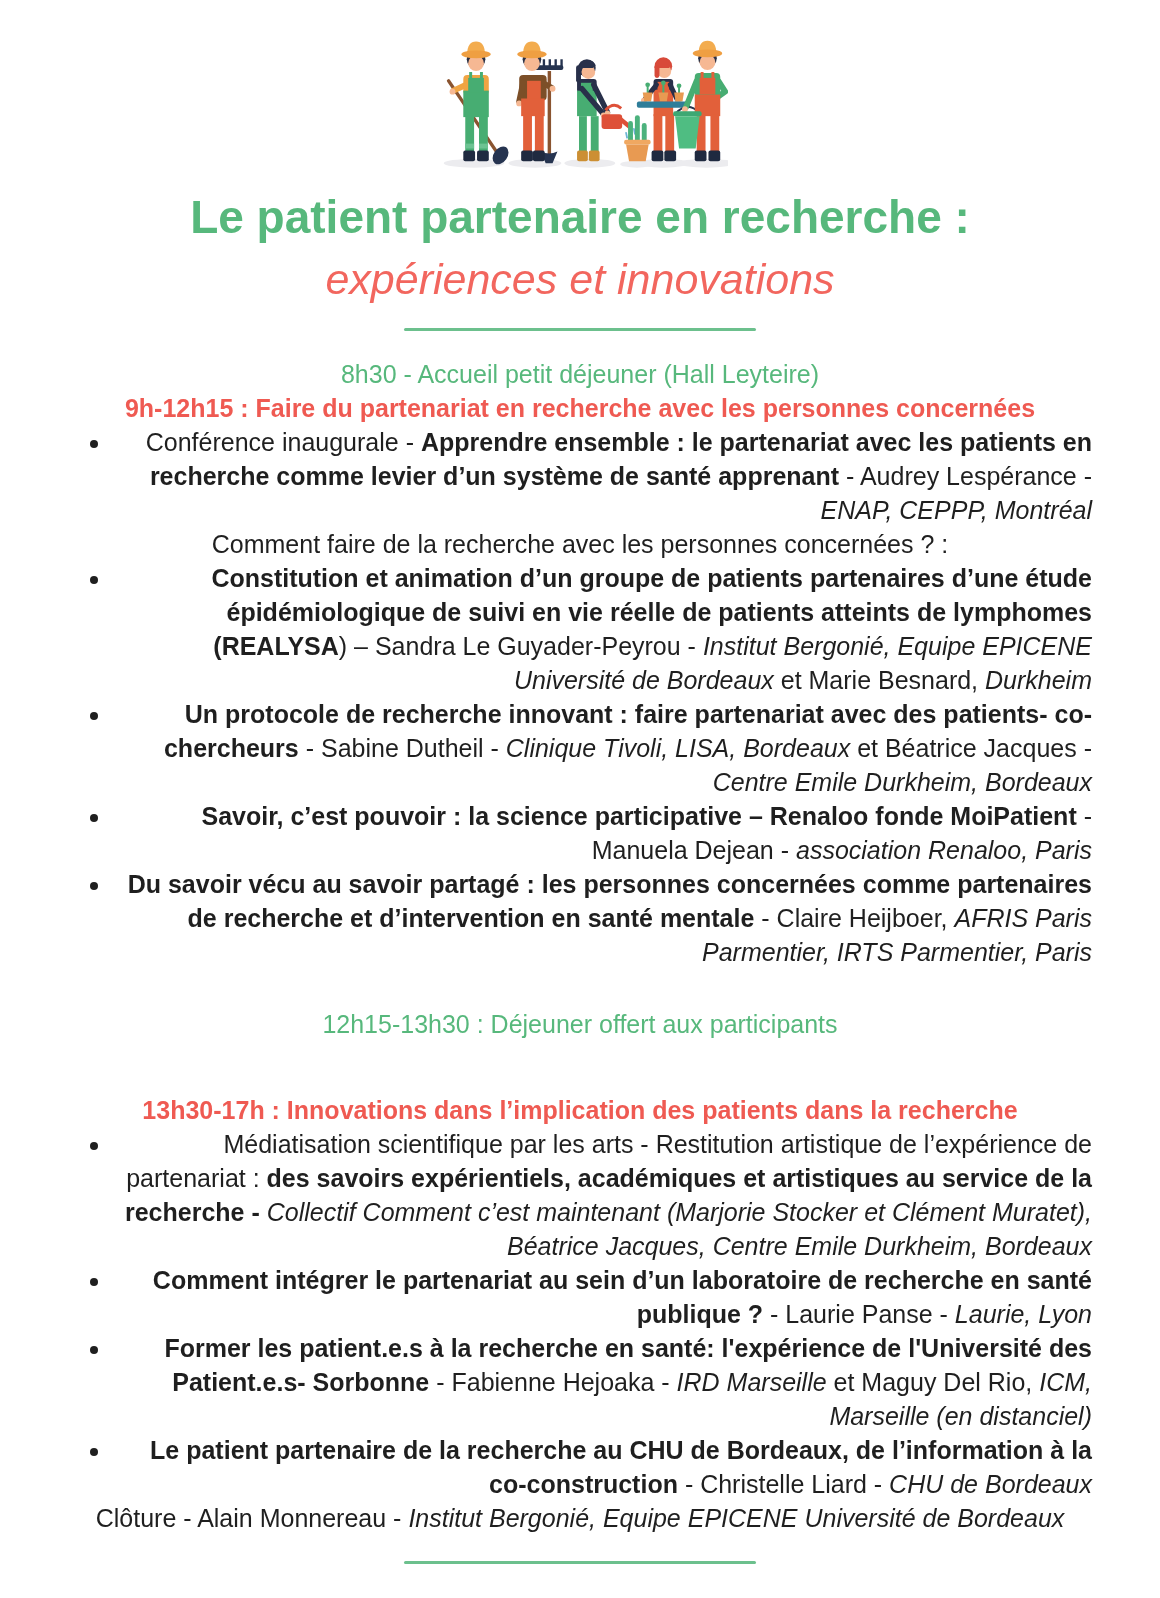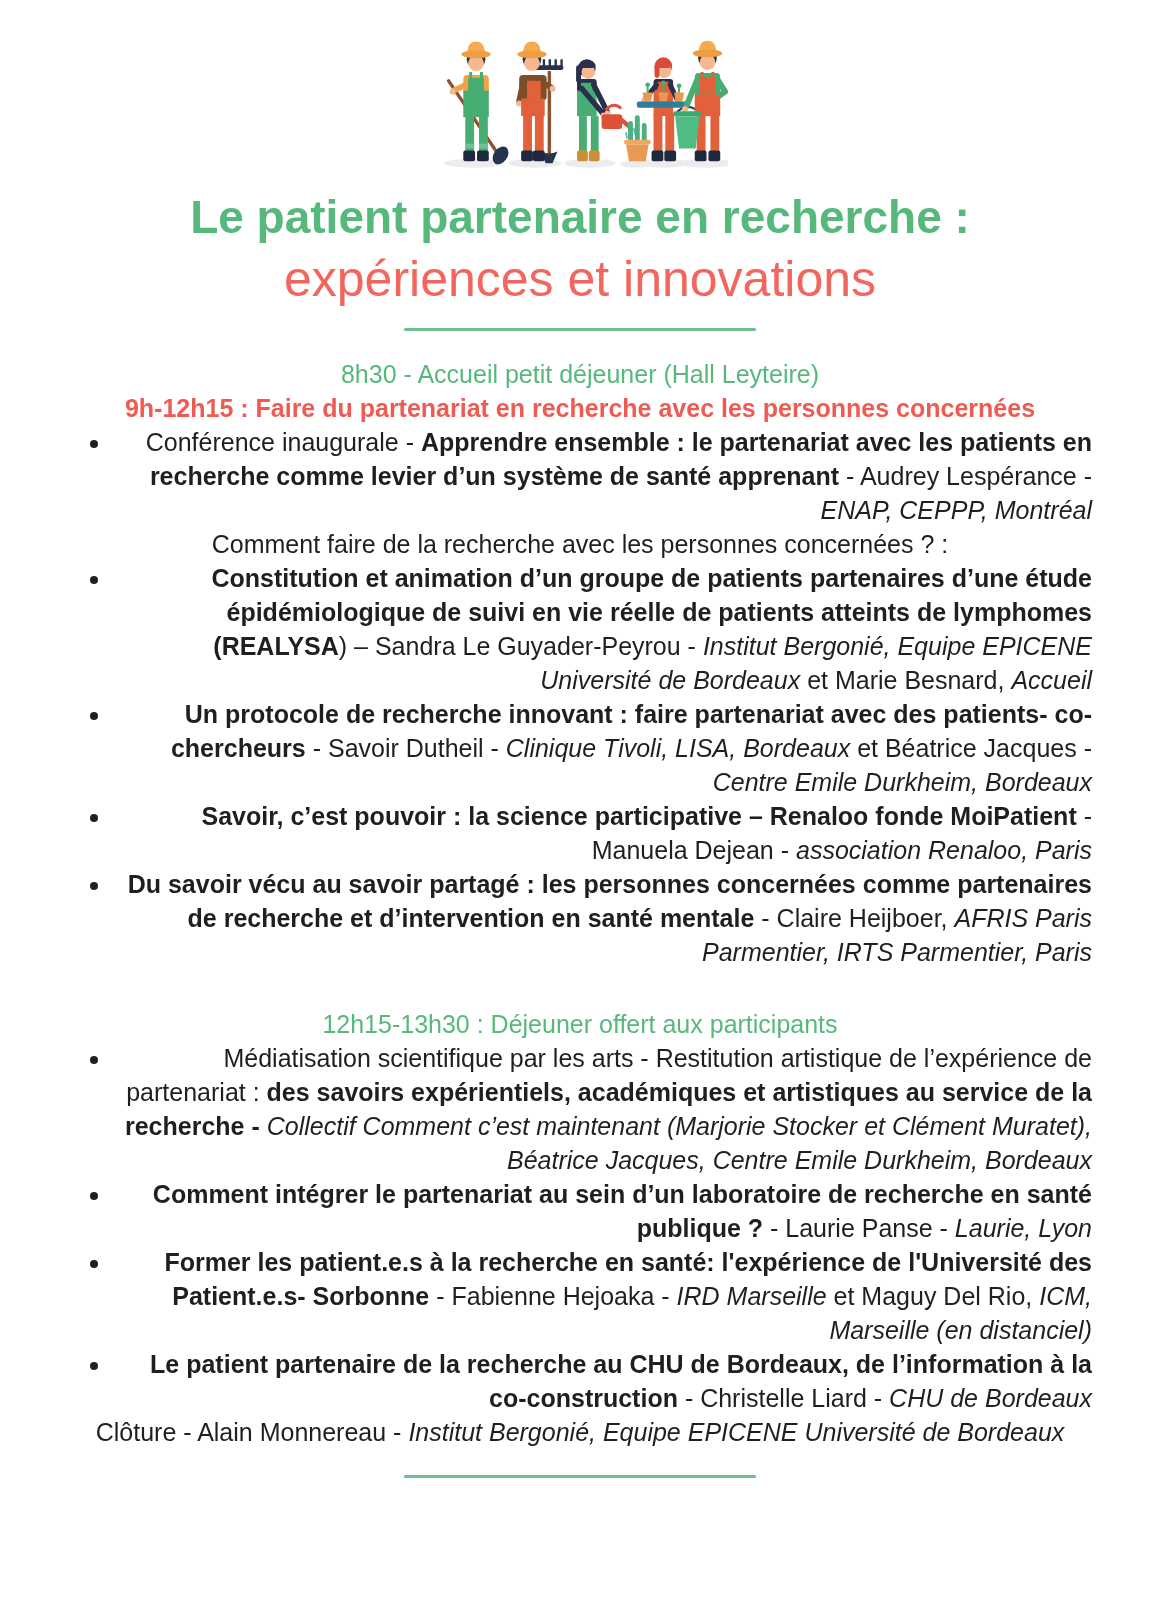--- a/index.html
+++ b/index.html
@@ -20,23 +20,24 @@
   .page{width:1160px;height:1598px;padding:0 68px;}
   header{text-align:center;}
   .illustration{width:296px;height:152px;margin:22px auto 6px;}
   .illustration svg{display:block;width:100%;height:100%;}
   h1{
     margin:14px 0 6px;
     font-size:46px;line-height:58px;font-weight:700;
     color:var(--green);
   }
   .subtitle{
-    font-size:50px;line-height:54px;font-weight:400;
+    font-size:43px;line-height:54px;font-weight:400;
     color:var(--subtitle-red);
     margin:0;
+    font-style:italic;
   }
   .divider{
     width:352px;height:3px;border-radius:2px;
     background:var(--divider);
     margin:22px auto 0;
   }
   .divider.bottom{margin:26px auto 0;}
   main{margin-top:26px;font-size:25px;line-height:34px;}
   main p{margin:0;text-align:center;}
   .green-line{color:var(--green);}
@@ -210,27 +211,28 @@
     <p class="green-line">8h30 - Accueil petit déjeuner (Hall Leyteire)</p>
     <p class="red-heading">9h-12h15 : Faire du partenariat en recherche avec les personnes concernées</p>
 
     <ul>
       <li><span>Conférence inaugurale - </span><span class="b">Apprendre ensemble : le partenariat avec les patients en recherche comme levier d’un système de santé apprenant</span><span> -  Audrey Lespérance - </span><span class="i">ENAP, CEPPP, Montréal</span></li>
     </ul>
 
     <p><span>Comment faire de la recherche avec les personnes concernées ? :</span></p>
 
     <ul>
-      <li><span class="b">Constitution et animation d’un groupe de patients partenaires d’une étude épidémiologique de suivi en vie réelle de patients atteints de lymphomes (REALYSA</span><span>) – Sandra Le Guyader-Peyrou - </span><span class="i">Institut Bergonié, Equipe EPICENE Université de Bordeaux</span><span> et Marie Besnard, </span><span class="i">Accueil</span></li>
-      <li><span class="b">Un protocole de recherche innovant : faire partenariat avec des patients- co-chercheurs</span><span> - Savoir Dutheil - </span><span class="i">Clinique Tivoli, LISA, Bordeaux</span><span> et Béatrice Jacques - </span><span class="i">Centre Emile Durkheim, Bordeaux</span></li>
+      <li><span class="b">Constitution et animation d’un groupe de patients partenaires d’une étude épidémiologique de suivi en vie réelle de patients atteints de lymphomes (REALYSA</span><span>) – Sandra Le Guyader-Peyrou - </span><span class="i">Institut Bergonié, Equipe EPICENE Université de Bordeaux</span><span> et Marie Besnard, </span><span class="i">Durkheim</span></li>
+      <li><span class="b">Un protocole de recherche innovant : faire partenariat avec des patients- co-chercheurs</span><span> - Sabine Dutheil - </span><span class="i">Clinique Tivoli, LISA, Bordeaux</span><span> et Béatrice Jacques - </span><span class="i">Centre Emile Durkheim, Bordeaux</span></li>
       <li><span class="b">Savoir, c’est pouvoir : la science participative – Renaloo fonde MoiPatient</span><span> - Manuela Dejean - </span><span class="i">association Renaloo, Paris</span></li>
       <li><span class="b"> Du savoir vécu au savoir partagé : les personnes concernées comme partenaires de recherche et d’intervention en santé mentale</span><span> - Claire Heijboer, </span><span class="i">AFRIS Paris Parmentier, IRTS Parmentier, Paris</span></li>
     </ul>
 
     <p class="green-line lunch">12h15-13h30 : Déjeuner offert aux participants</p>
+    <p class="red-heading afternoon">13h30-17h : Innovations dans l’implication des patients dans la recherche</p>
 
     <ul>
       <li><span>Médiatisation scientifique par les arts - Restitution artistique de l’expérience de partenariat :  </span><span class="b">des savoirs expérientiels, académiques et artistiques au service de la recherche - </span><span class="i">Collectif Comment c’est maintenant (Marjorie Stocker et Clément Muratet), Béatrice Jacques, Centre Emile Durkheim, Bordeaux</span></li>
       <li><span class="b"> Comment intégrer le partenariat au sein d’un laboratoire de recherche en santé publique ?</span><span> - Laurie Panse - </span><span class="i">Laurie, Lyon</span></li>
       <li><span class="b">Former les patient.e.s à la recherche en santé: l'expérience de l'Université des Patient.e.s- Sorbonne</span><span> - Fabienne Hejoaka - </span><span class="i">IRD Marseille</span><span> et Maguy Del Rio, </span><span class="i">ICM, Marseille (en distanciel)</span></li>
       <li><span class="b">Le patient partenaire de la recherche au CHU de Bordeaux, de l’information à la co-construction</span><span> - Christelle Liard - </span><span class="i">CHU de Bordeaux</span></li>
     </ul>
 
     <p><span>Clôture - Alain Monnereau - </span><span class="i">Institut Bergonié, Equipe EPICENE Université de Bordeaux</span></p>
 

